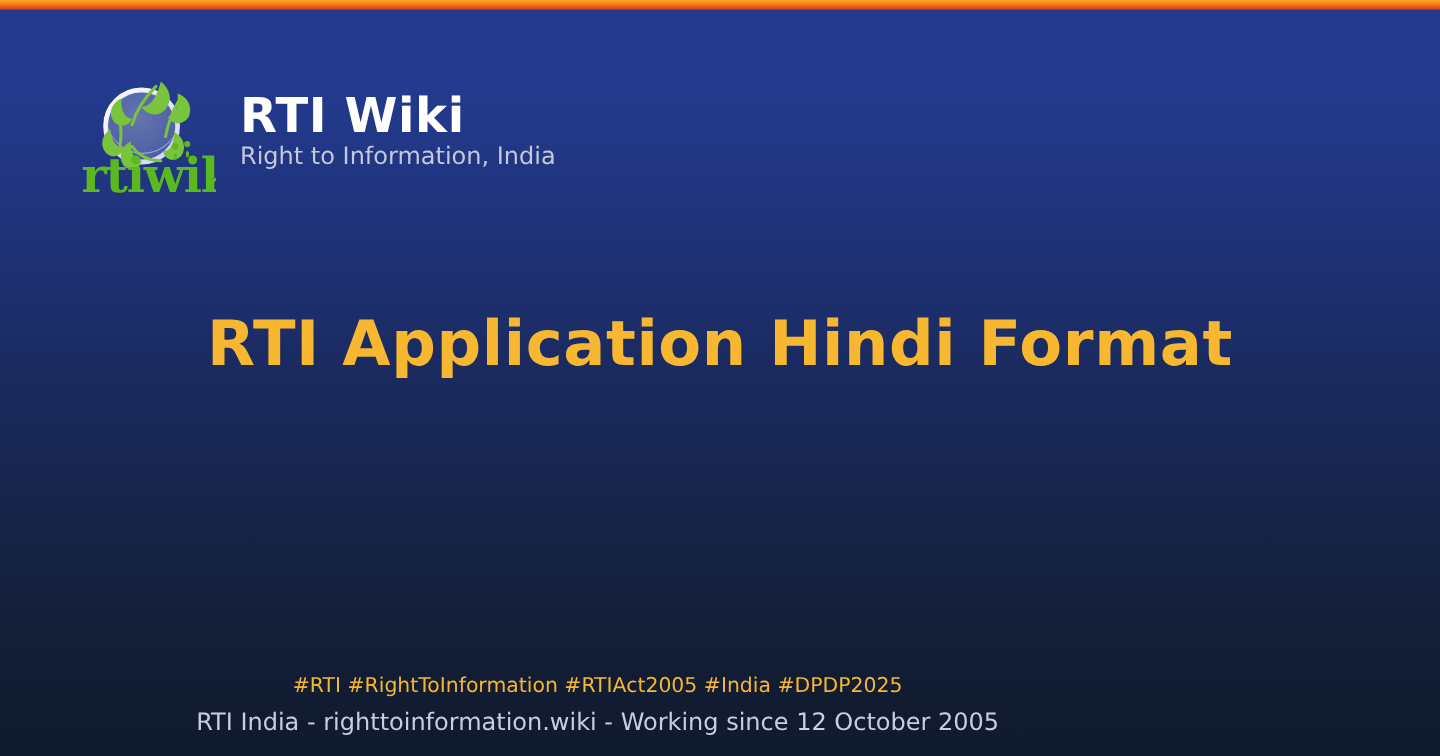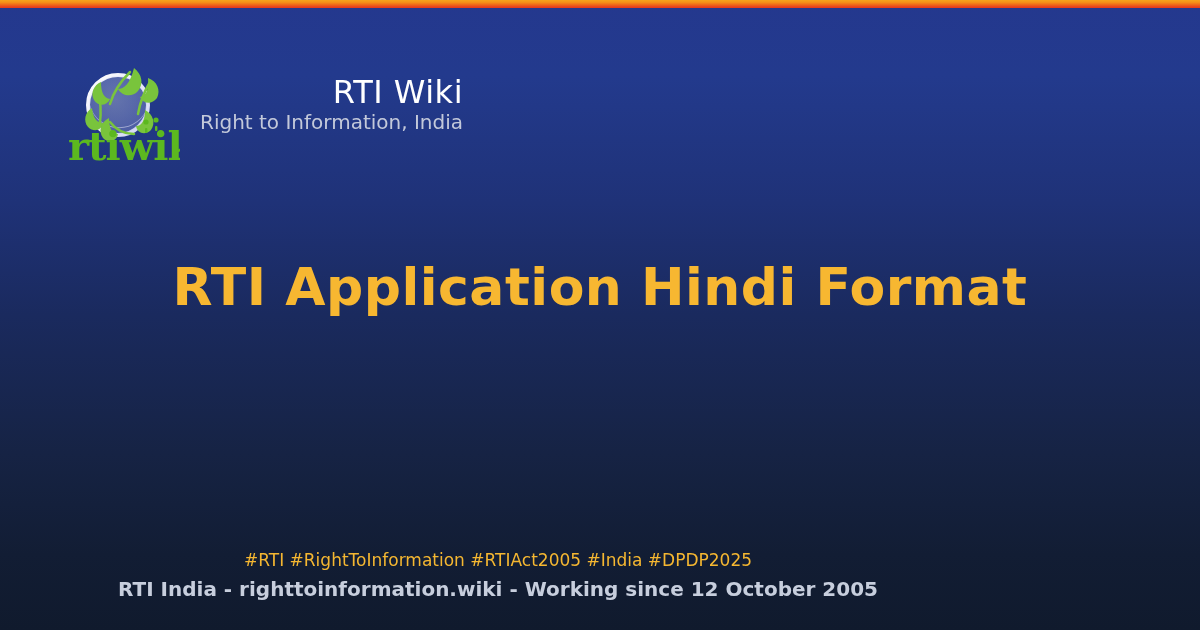--- a/index.html
+++ b/index.html
@@ -58,27 +58,26 @@
     position: relative;
     flex: 0 0 auto;
   }
   .logo svg { display: block; }
 
   .brand {
     margin-left: 20px;
     padding-top: 16px;
   }
   .brand-title {
-    font-size: 32px;
-    font-weight: normal;
+    font-size: 40px;
+    font-weight: bold;
     color: #ffffff;
     line-height: 1.05;
     letter-spacing: 0.5px;
     white-space: nowrap;
-    text-align: right;
   }
   .brand-subtitle {
     font-size: 20px;
     color: #c3c9da;
     line-height: 1.2;
     white-space: nowrap;
   }
 
   
   .main-title {
@@ -93,35 +92,34 @@
     letter-spacing: 0.5px;
     line-height: 1.15;
     padding: 0 70px;
     box-sizing: border-box;
   }
 
   
   .footer {
     position: absolute;
     left: 0;
-    bottom: 28px;
+    bottom: 16px;
     width: 996px;
     text-align: center;
   }
   .hashtags {
     font-size: 17px;
     color: #f5b731;
     line-height: 1.3;
   }
   .footer-line {
     margin-top: 5px;
     font-size: 20px;
     color: #c7cedd;
     line-height: 1.3;
-    font-weight: bold;
   }
 </style>
 </head>
 <body>
 
 <div class="card">
 
   <div class="accent-bar"></div>
 
   <div class="header">

